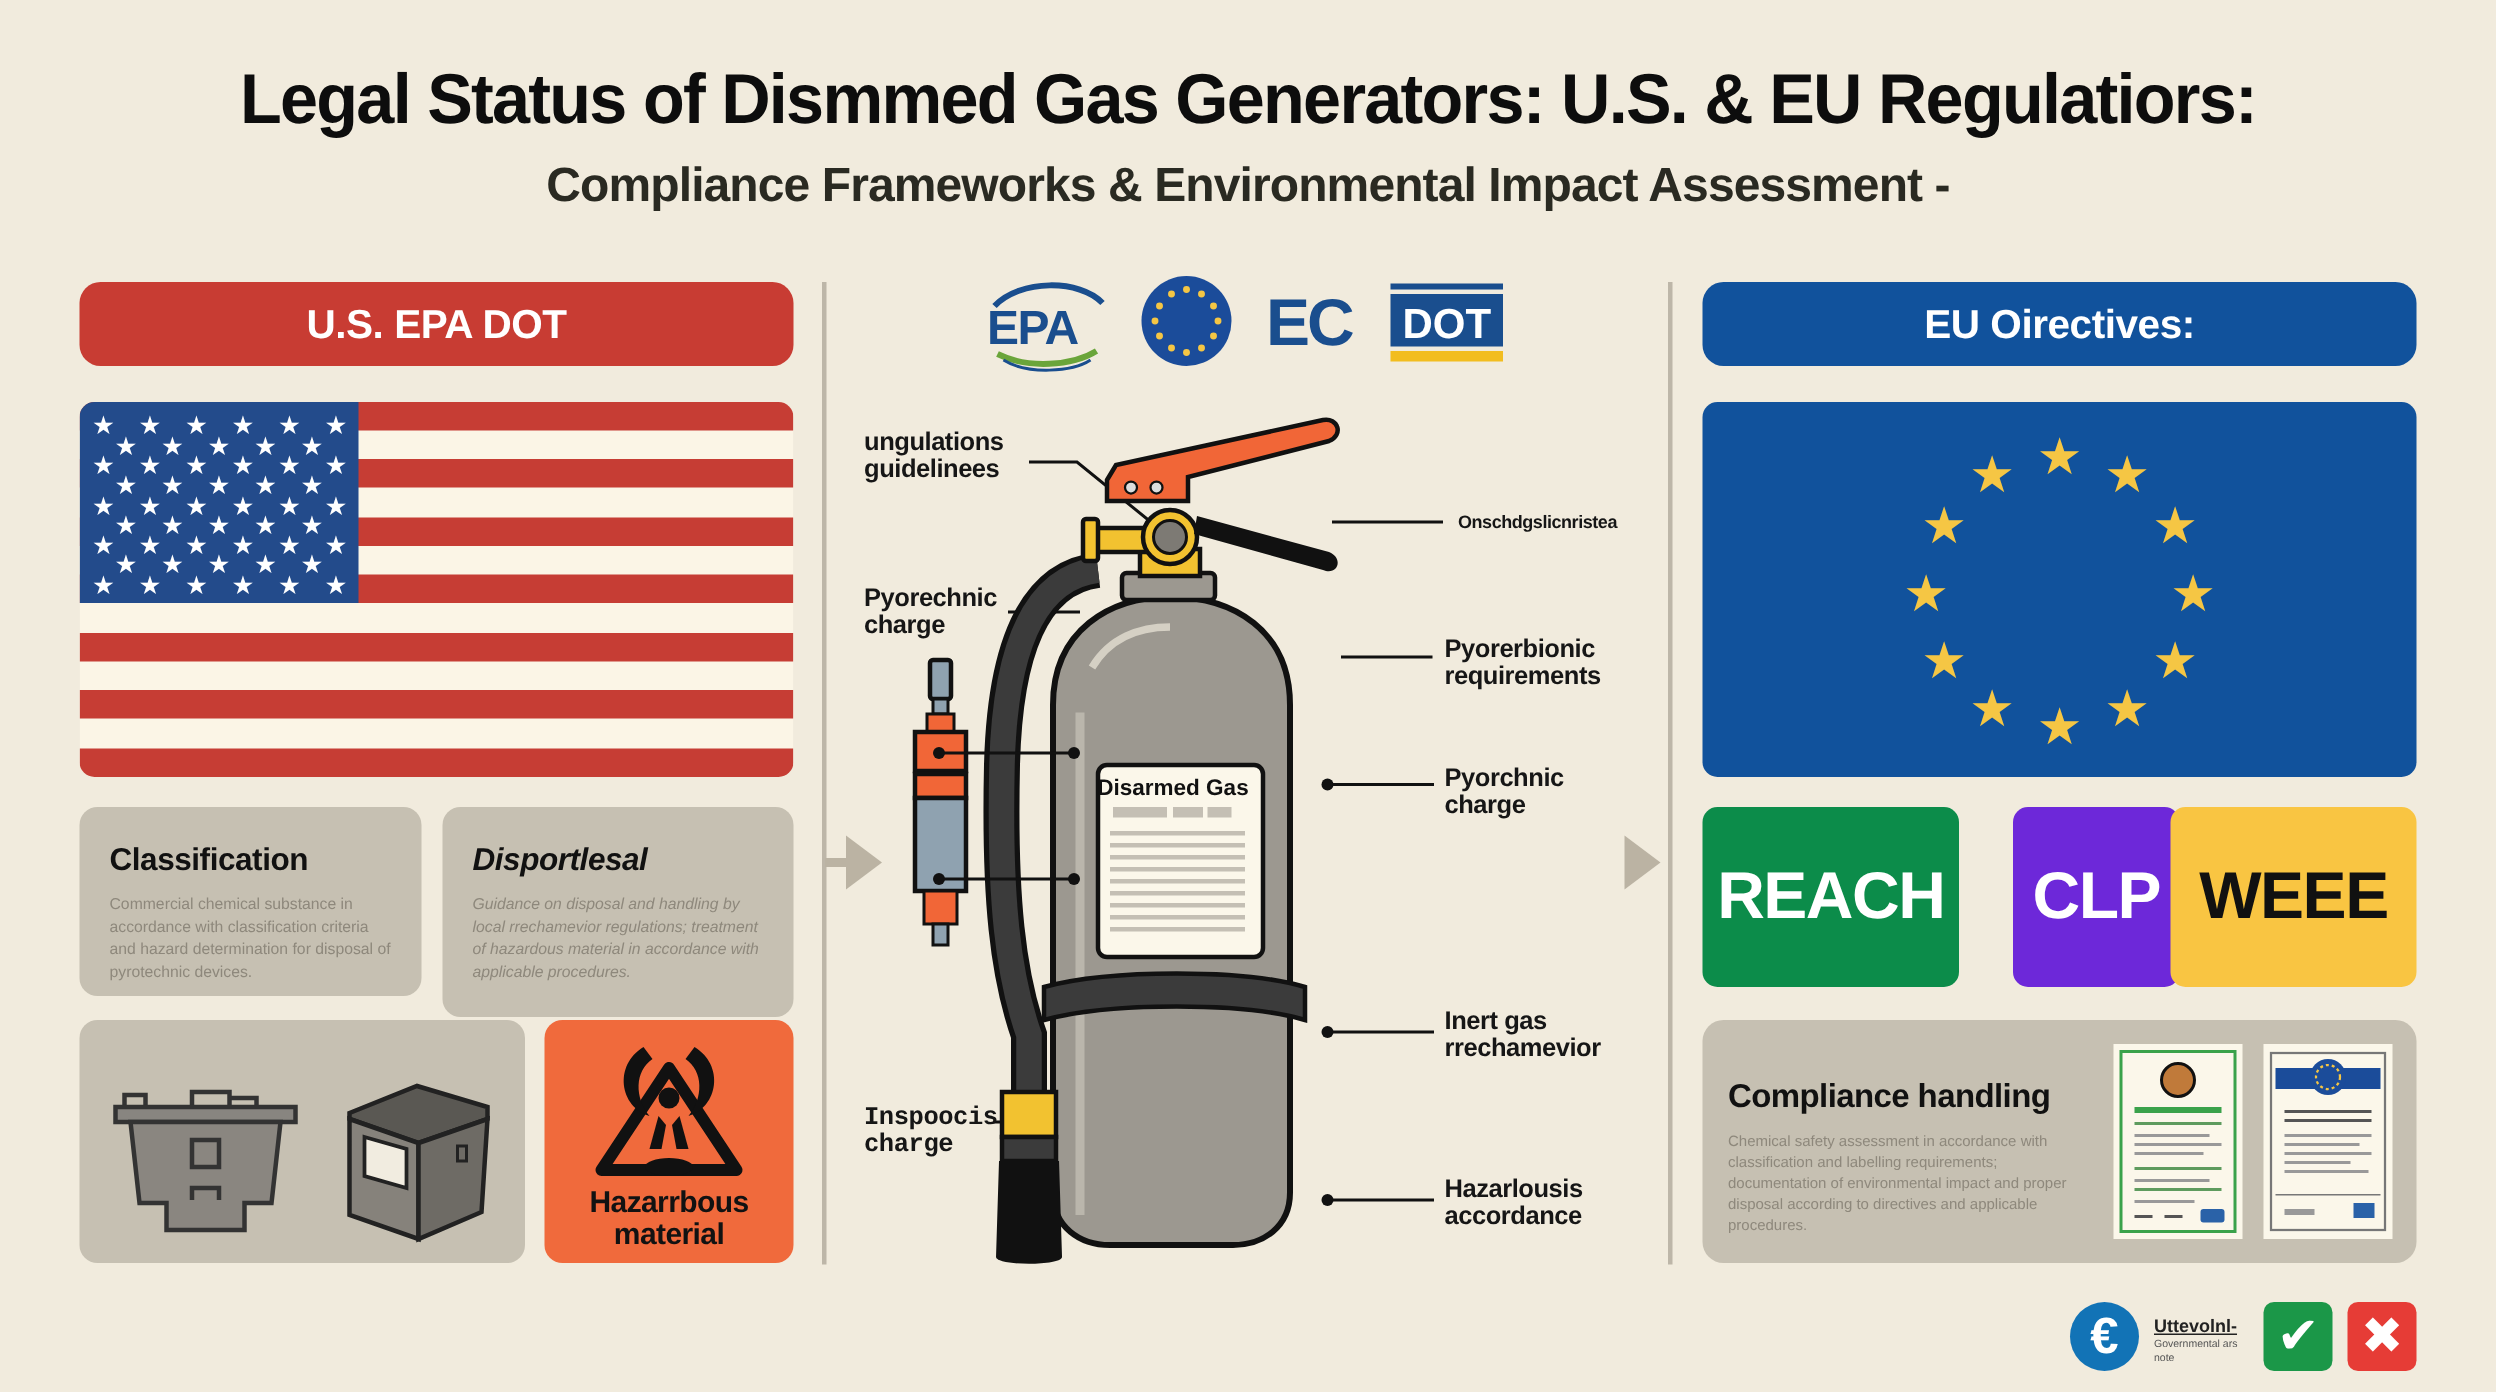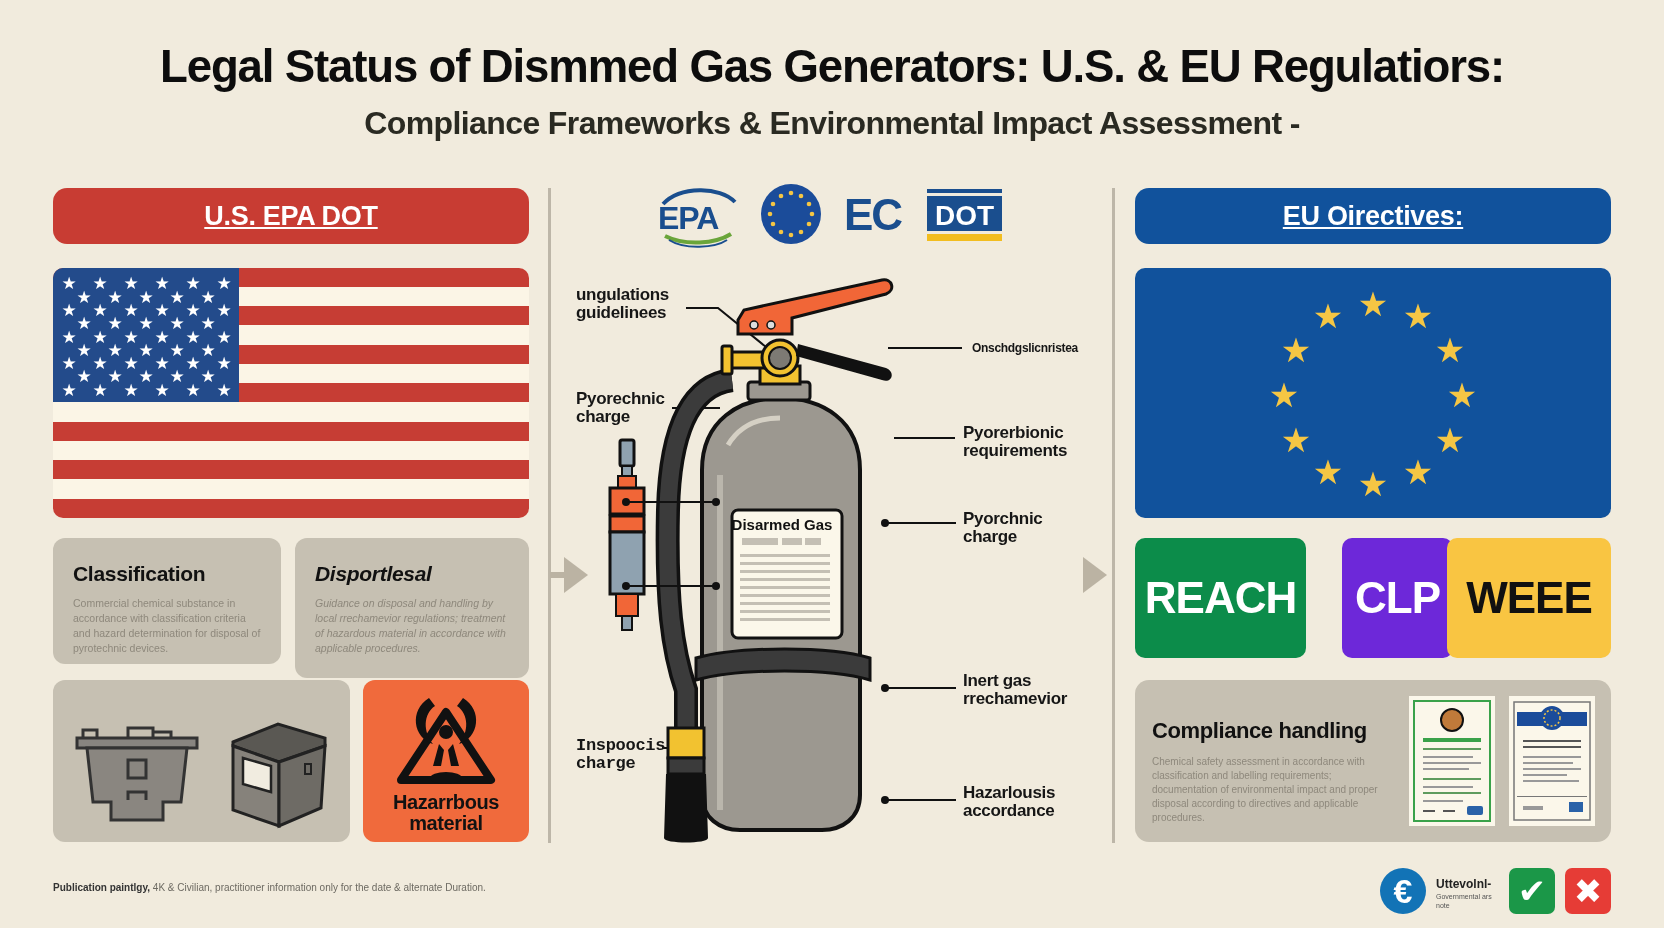--- a/index.html
+++ b/index.html
@@ -1,21 +1,21 @@
 <!DOCTYPE html>
 <html><head>
 <meta charset="utf-8">
 <style>
   * { box-sizing: border-box; margin: 0; padding: 0; }
   html, body { width: 1664px; height: 928px; overflow: hidden; }
   body { background: #f1ebdd; font-family: "Liberation Sans", "DejaVu Sans", sans-serif; position: relative; color: #111; }
   .abs { position: absolute; }
   #title { left: 0; top: 38px; width: 1664px; text-align: center; font-size: 47px; font-weight: 700; letter-spacing: -1.2px; color: #0d0d0d; transform: scaleX(0.97); }
   #subtitle { left: 0; top: 105px; width: 1664px; text-align: center; font-size: 32px; font-weight: 700; color: #2a2a22; letter-spacing: -0.6px; }
-  .header-bar { height: 56px; border-radius: 14px; display: flex; align-items: center; justify-content: center; color: #fff; font-weight: 700; font-size: 27px; letter-spacing: -0.3px; text-decoration: underline; }
+  .header-bar { height: 56px; border-radius: 14px; display: flex; align-items: center; justify-content: center; color: #fff; font-weight: 700; font-size: 27px; letter-spacing: -0.3px; }
   #us-header { left: 53px; top: 188px; width: 476px; background: #c83c33; }
   #eu-header { left: 1135px; top: 188px; width: 476px; background: #11529c; }
   .vdiv { width: 3px; background: #bdb6a8; }
   #div-left { left: 548px; top: 188px; height: 655px; }
   #div-right { left: 1112px; top: 188px; height: 655px; }
   .arrow-tri { width: 0; height: 0; border-top: 18px solid transparent; border-bottom: 18px solid transparent; border-left: 24px solid #bbb3a3; }
   .arrow-stem { height: 6px; background: #bbb3a3; }
   #us-flag { left: 53px; top: 268px; width: 476px; height: 250px; border-radius: 10px; overflow: hidden; }
   #eu-flag { left: 1135px; top: 268px; width: 476px; height: 250px; border-radius: 10px; overflow: hidden; background: #11529c; }
   .info-card { background: #c6c0b2; border-radius: 12px; padding: 24px 20px; }
@@ -34,21 +34,21 @@
   #compliance-title { left: 17px; top: 38px; font-size: 22px; font-weight: 700; color: #111; letter-spacing: -0.4px; }
   #compliance-text { left: 17px; top: 75px; width: 245px; font-size: 10px; line-height: 14px; color: #8e887c; }
   .doc { background: #fbf7ea; }
   #doc-1 { left: 274px; top: 16px; width: 86px; height: 130px; }
   #doc-2 { left: 374px; top: 16px; width: 86px; height: 130px; }
   .diag-label { font-size: 17px; font-weight: 700; line-height: 18px; color: #161616; letter-spacing: -0.3px; }
   #footnote { left: 53px; top: 880px; width: 560px; font-size: 10px; line-height: 15px; color: #6d6a62; }
   #footnote b { color: #333; }
   #badge-euro { left: 1380px; top: 868px; width: 46px; height: 46px; border-radius: 50%; background: #1273b6; display: flex; align-items: center; justify-content: center; color: #fff; font-size: 34px; font-weight: 700; }
   #badge-text { left: 1436px; top: 877px; width: 70px; }
-  #badge-text .t1 { font-size: 12px; font-weight: 700; color: #222; }
+  #badge-text .t1 { font-size: 12px; font-weight: 700; color: #222; text-decoration: underline; }
   #badge-text .t2 { font-size: 7px; color: #555; margin-top: 2px; }
   .check-btn { top: 868px; width: 46px; height: 46px; border-radius: 7px; display: flex; align-items: center; justify-content: center; color: #fff; font-size: 34px; font-weight: 700; }
   #btn-check { left: 1509px; background: #1b9748; }
   #btn-cross { left: 1565px; background: #e63c36; }
 </style>
 </head>
 <body>
 
 <div id="title" class="abs">Legal Status of Dismmed Gas Generators: U.S. &amp; EU Regulatiors:</div>
 <div id="subtitle" class="abs">Compliance Frameworks &amp; Environmental Impact Assessment -</div>
@@ -387,21 +387,20 @@
       <rect x="14" y="78" width="44" height="2" fill="#999"></rect>
         <rect x="14" y="84" width="56" height="2" fill="#999"></rect>
       <rect x="8" y="100" width="70" height="1" fill="#777"></rect>
       <rect x="14" y="110" width="20" height="4" fill="#999"></rect>
         <rect x="60" y="106" width="14" height="10" fill="#2a62a8"></rect>
     </svg>
   </div>
 </div>
 
 <div id="footnote" class="abs">
-  <div><b>Publication paintlgy,</b> <span>4K &amp; Civilian, practitioner information only for the date &amp; alternate Duration.</span></div>
 </div>
 
 <div id="badge-euro" class="abs">€</div>
 <div id="badge-text" class="abs">
   <div class="t1">Uttevolnl-</div>
   <div class="t2">Governmental ars</div>
   <div class="t2">note</div>
 </div>
 <div id="btn-check" class="abs check-btn">
   <span>✔</span>

